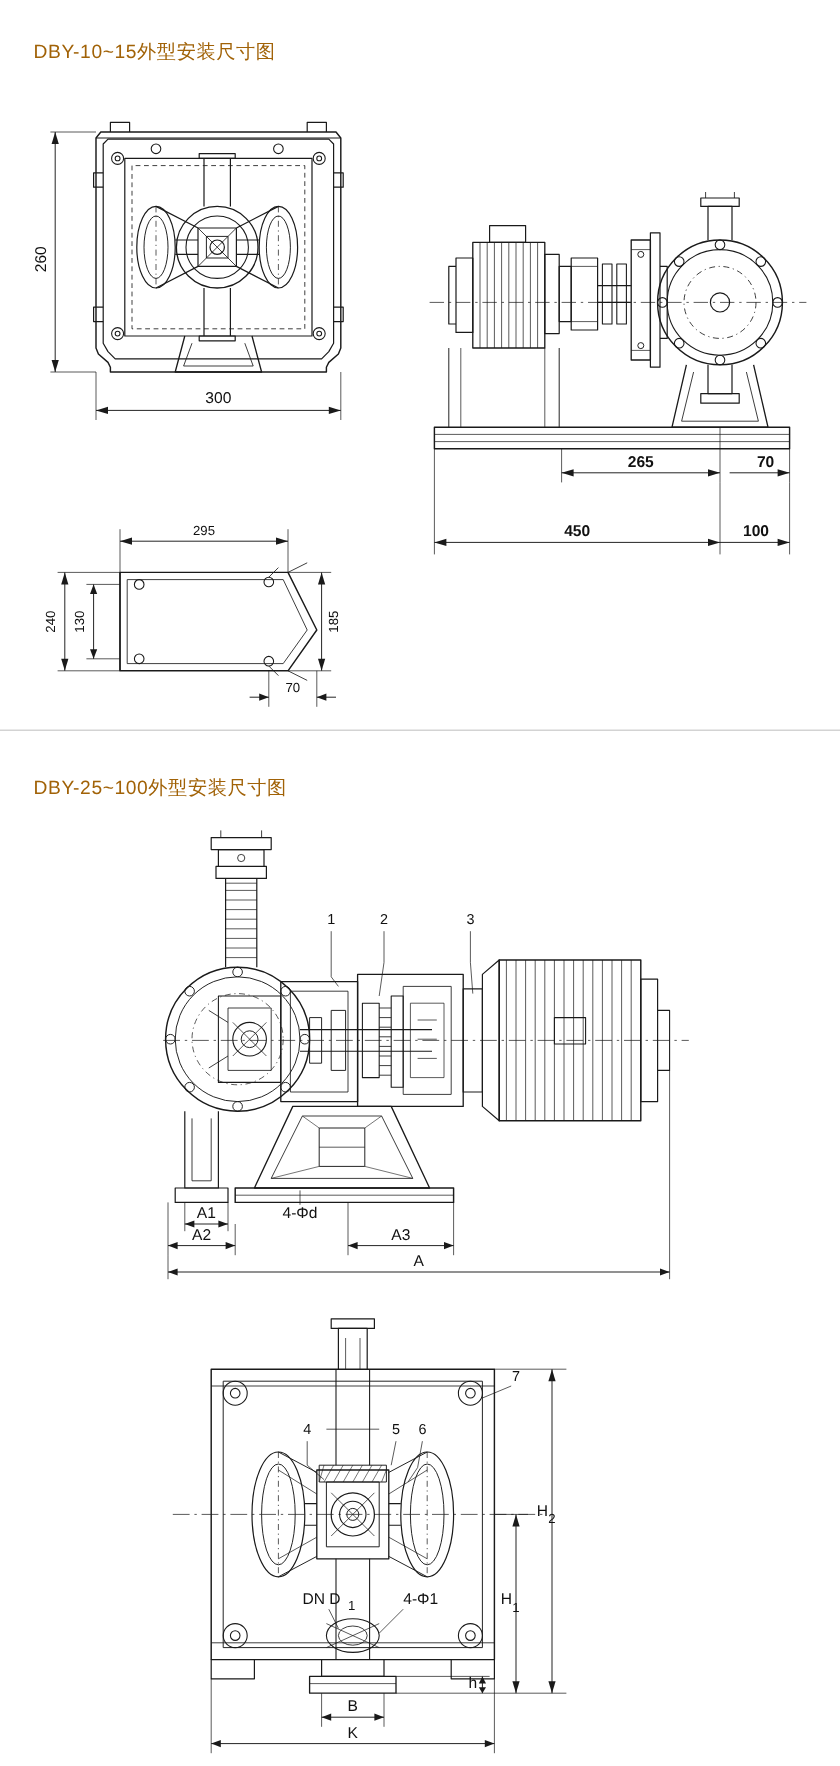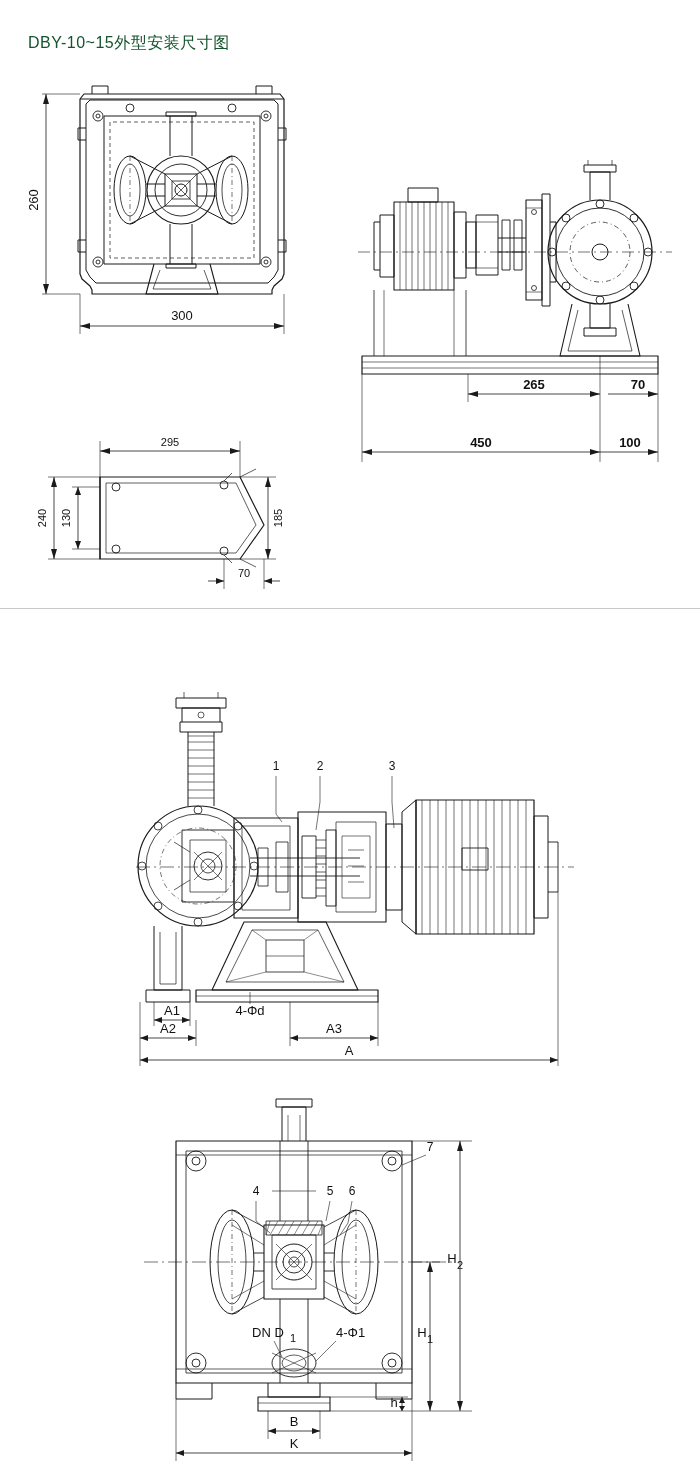--- a/index.html
+++ b/index.html
@@ -18,21 +18,21 @@
   .page {
     position: absolute;
     inset: 0;
     width: 700px;
     height: 1472px;
   }
   .section-title {
     position: absolute;
     font-size: 16px;
     letter-spacing: 0.5px;
-    color: #14532d;
+    color: #a16207;
     white-space: nowrap;
   }
   #title-1 { left: 28px; top: 33px; }
   #title-2 { left: 28px; top: 647px; }
 
   .divider {
     position: absolute;
     left: 0;
     width: 700px;
     height: 1px;
@@ -62,21 +62,21 @@
   }
   svg text { user-select: none; }
 </style>
 </head>
 <body>
 
 <div class="page">
 
   <div class="section-title" id="title-1">DBY-10~15外型安装尺寸图</div>
 
-  <div class="fig" id="fig-front-1015" style="left:20px; top:64px;">
+  <div class="fig" id="fig-front-1015" style="left:20px; top:80px;">
     <svg width="320" height="290" viewBox="0 0 320 290" fill="none" stroke="#1a1a1a" stroke-width="1" stroke-linejoin="round">
 
       <path d="M60 35 L60 210 L62 215 L70 222 L72 226 L72 230 L252 230 L252 226 L254 222 L262 215 L264 210 L264 35 L260 30 L64 30 Z" stroke-width="1.2"></path>
       <path d="M66 40 L66 206 L70 213 L76 219 L248 219 L254 213 L258 206 L258 40 L254 36 L70 36 Z"></path>
 
       <path d="M84 52 L84 200 L240 200 L240 52 Z" stroke-width="1"></path>
       <path d="M90 58 L90 194 L234 194 L234 58 Z" stroke-dasharray="4 3" stroke-width="0.7"></path>
 
       <path d="M72 30 L72 22 L88 22 L88 30"></path>
       <path d="M236 30 L236 22 L252 22 L252 30"></path>
@@ -287,20 +287,21 @@
       <path d="M180 152 L196 152" stroke-width="0.8"></path>
       <path d="M236 152 L252 152" stroke-width="0.8"></path>
       <path d="M196 152 L188 149 L188 155 Z" fill="#1a1a1a" stroke="none"></path>
       <path d="M236 152 L244 149 L244 155 Z" fill="#1a1a1a" stroke="none"></path>
       <text class="dim-label-sm" x="216" y="148" text-anchor="middle" stroke="none">70</text>
     </svg>
   </div>
 
   <div class="divider" id="divider-1"></div>
 
+  <div class="section-title" id="title-2">DBY-25~100外型安装尺寸图</div>
 
   <div class="fig" id="fig-side-25100" style="left:130px; top:690px;">
     <svg width="450" height="380" viewBox="0 0 450 380" fill="none" stroke="#1a1a1a" stroke-width="1" stroke-linejoin="round">
 
       <path d="M58 116 L58 42 M84 116 L84 42" stroke-width="1"></path>
       <path d="M50 42 L92 42 L92 32 L50 32 Z" stroke-width="1"></path>
       <path d="M52 32 L52 18 L90 18 L90 32" stroke-width="1"></path>
       <path d="M46 18 L96 18 L96 8 L46 8 Z" stroke-width="1"></path>
       <path d="M54 8 L54 2 M88 8 L88 2" stroke-width="0.7"></path>
       <g stroke-width="0.6">

